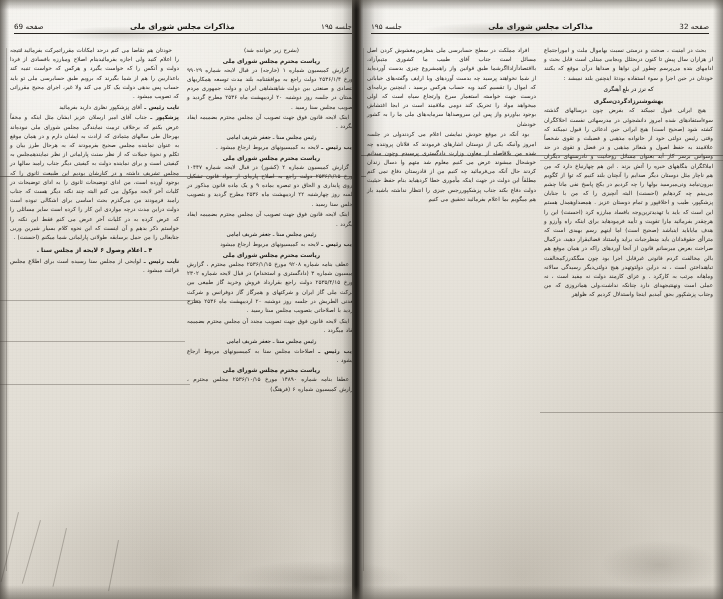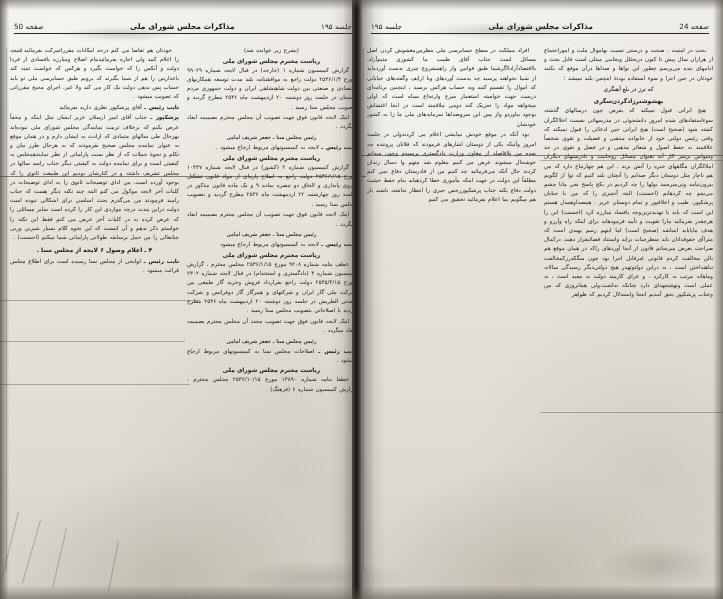--- a/index.html
+++ b/index.html
@@ -145,21 +145,21 @@
 <div id="scan">
 
   <div class="sheet left">
     <div class="paper-tone"></div>
     <div class="grain"></div>
 
     <div class="page-head">
       <div class="head-row">
         <span>جلسه ۱۹۵</span>
         <span class="head-center">مذاکرات مجلس شورای ملی</span>
-        <span>صفحه 50</span>
+        <span>صفحه 69</span>
       </div>
       <div class="head-rule"></div>
     </div>
 
     <div class="cols">
 
       <div class="col">
         <p class="para noindent" style="text-align:center">(بشرح زیر خوانده شد)</p>
         <p class="subhead">ریاست محترم مجلس شورای ملی</p>
         <p class="para">گزارش کمیسیون شماره ۱ (خارجه) در قبال لایحه شماره ۹۹۰۲۹ مورخ ۲۵۳۶/۱/۴ دولت راجع به موافقتنامه بلند مدت توسعه همکاریهای اقتصادی و صنعتی بین دولت شاهنشاهی ایران و دولت جمهوری مردم لهستان در جلسه روز دوشنبه ۲۰ اردیبهشت ماه ۲۵۳۶ مطرح گردید و بتصویب مجلس سنا رسید .</p>
@@ -191,21 +191,21 @@
 
     <span class="corner-num" style="left:20px;top:46px;">۱</span>
   </div>
 
   <div class="sheet right">
     <div class="paper-tone"></div>
     <div class="grain"></div>
 
     <div class="page-head">
       <div class="head-row">
-        <span>صفحه 24</span>
+        <span>صفحه 32</span>
         <span class="head-center">مذاکرات مجلس شورای ملی</span>
         <span>جلسه ۱۹۵</span>
       </div>
       <div class="head-rule"></div>
     </div>
 
     <div class="cols">
       <div class="col">
         <p class="para">بحث در امنیت ، صحت و درستی نسبت بهاموال ملت و اموراجتماع از هزاران سال پیش تا کنون دربحثلل وبجاببی مبتلی است قابل بحث و ادامهای بنده می‌پرسم چطور این نواها و صداها درآن موقع که بکنند خودتان در حین اجرا و سوء استفاده بودتهٔ اینچنین بلند نمیشد :</p>
         <p class="verse">که تر‌ز د‌ر بلع آهنگری</p>

